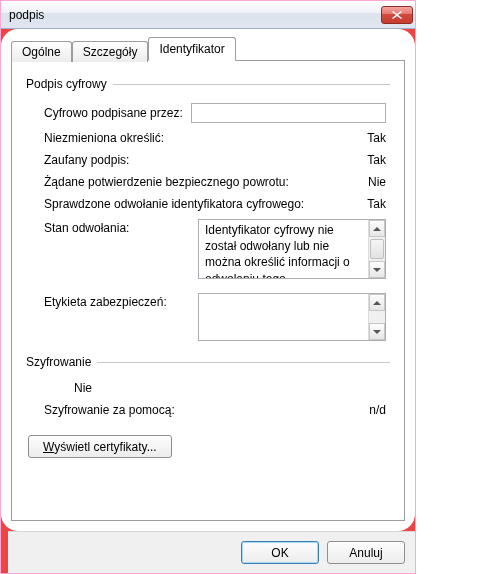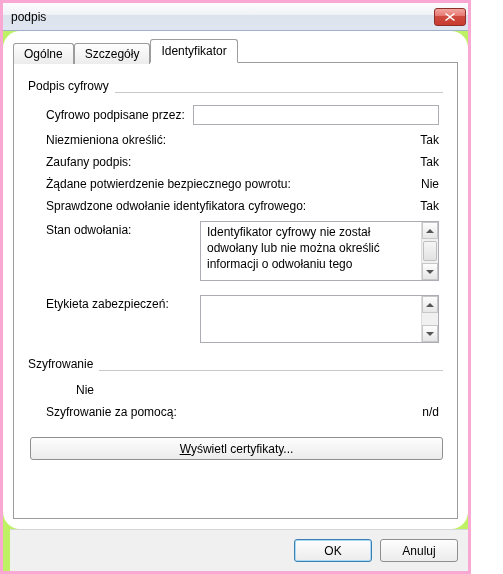--- a/index.html
+++ b/index.html
@@ -7,24 +7,24 @@
   body {
     font-family: "Segoe UI", Tahoma, sans-serif;
     font-size: 12px;
     background: #fff;
     color: #000;
     width: 503px;
     height: 574px;
     overflow: hidden;
   }
   .window {
-    width: 471px;
+    width: 416px;
     height: 574px;
-    border: 3px solid #f9a8d4;
-    background: #bef264;
+    border: 1px solid #f9a8d4;
+    background: #ef4444;
     display: flex;
     flex-direction: column;
   }
   .titlebar {
     height: 28px;
     background: linear-gradient(to bottom, #fdfdfe 0%, #eef1f6 45%, #dde3ec 46%, #dfe6f1 100%);
     border-bottom: 1px solid #9fb0c8;
     display: flex;
     align-items: center;
     padding: 0 2px 0 8px;
@@ -86,21 +86,21 @@
   .tabpage {
     border: 1px solid #9c9c9c;
     flex: 1;
     padding: 12px 14px 14px 14px;
     background: #fff;
     position: relative;
     z-index: 1;
   }
   .group-label {
     display: flex;
-    align-items: flex-end;
+    align-items: center;
     margin: 4px 0 8px 0;
     gap: 6px;
   }
   .group-label .line {
     flex: 1;
     height: 1px;
     background: #c9c9c9;
   }
   .fieldrow {
     display: flex;
@@ -154,21 +154,20 @@
     background: linear-gradient(to bottom,#f6f6f6,#e2e2e2);
     border:1px solid #bfbfbf; border-radius:2px;
     cursor: pointer;
   }
   .fieldrow.top { align-items: flex-start; }
   .fieldrow.top .lbl { flex: 0 0 150px; padding-top:2px; }
   .btnrow {
     display: flex;
     gap: 24px;
     margin: 14px 0 4px 2px;
-    flex-direction: column;
   }
   .btn {
     height: 23px;
     min-width: 72px;
     padding: 0 14px;
     border: 1px solid #8e8f8f;
     border-radius: 3px;
     background: linear-gradient(to bottom,#fdfdfd,#ececec);
     cursor: pointer;
     display:flex; align-items:center; justify-content:center;

